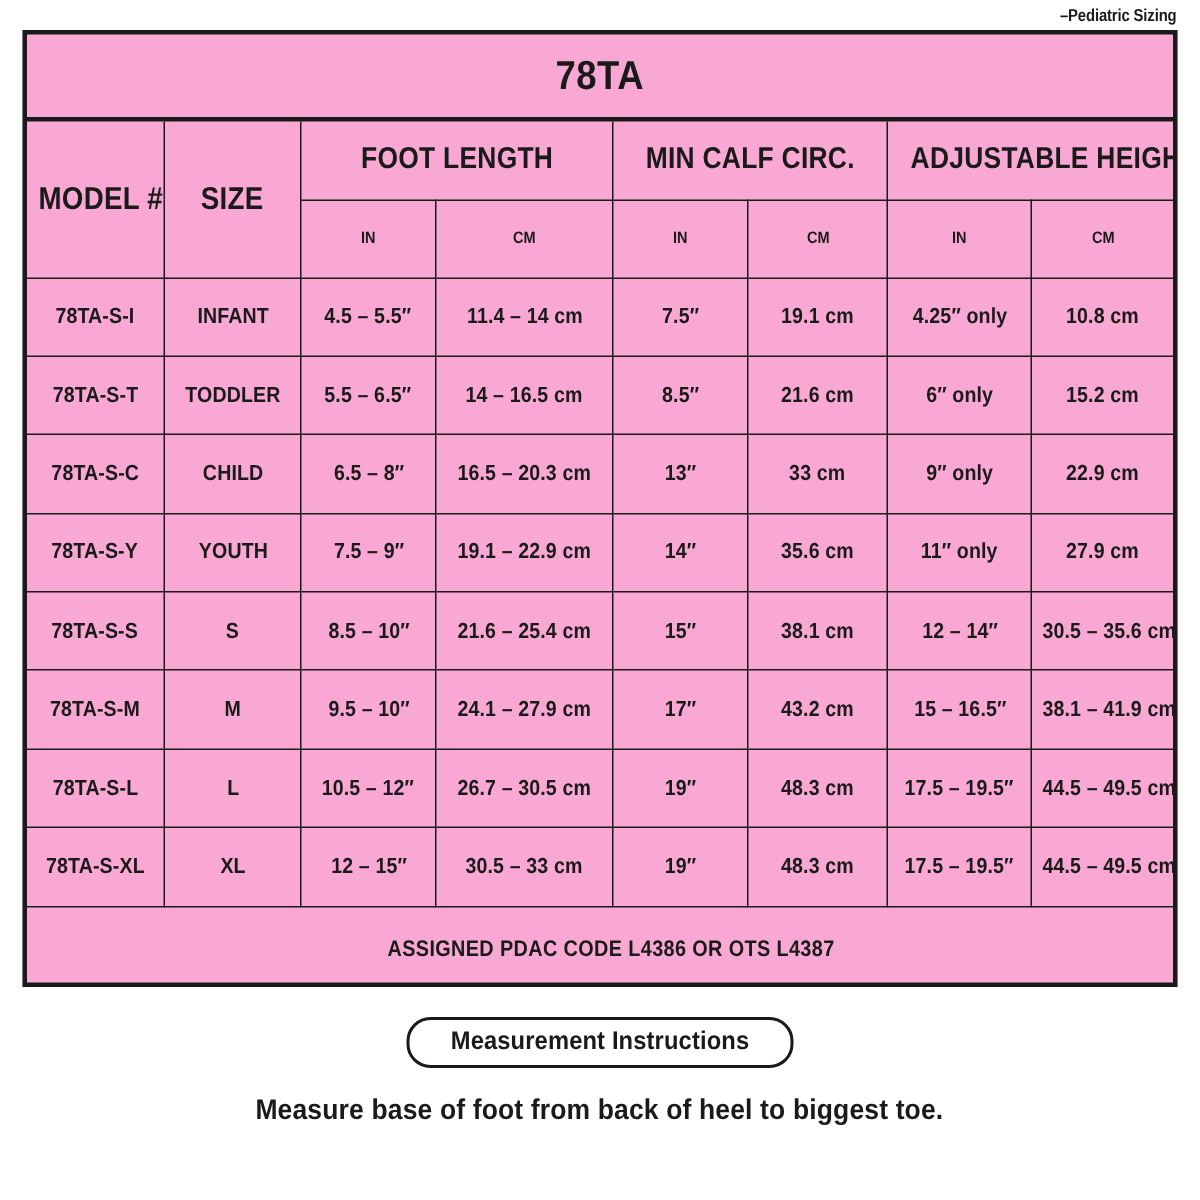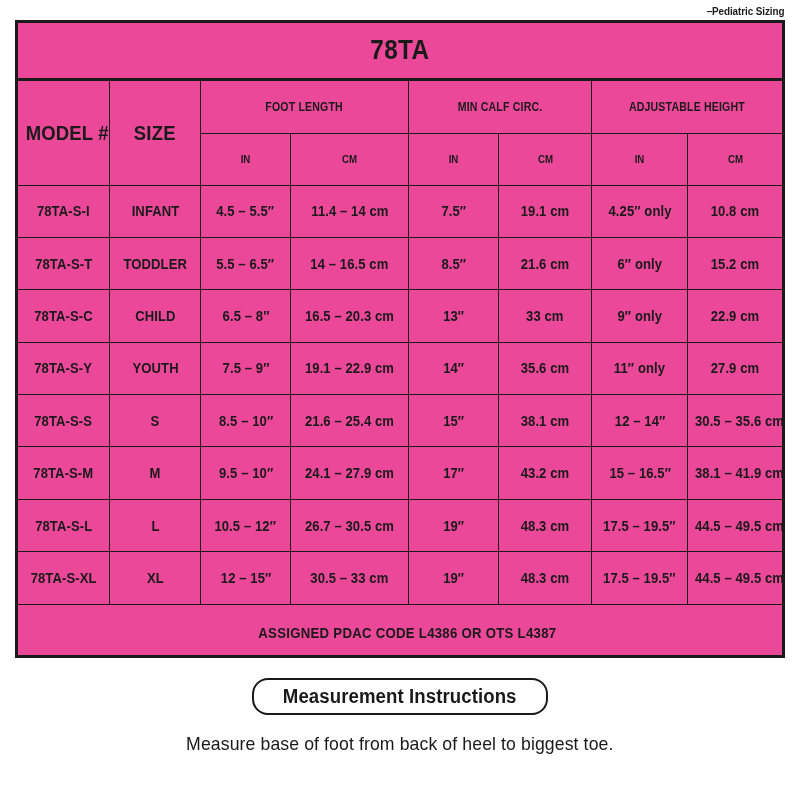--- a/index.html
+++ b/index.html
@@ -34,21 +34,21 @@
   }
 
   
   .table-block {
     position: absolute;
     left: 15px;
     top: 20px;
     width: 770px;
     height: 638px;
     border: 3px solid #1a1a1a;
-    background: #ec4899;
+    background: #f9a8d4;
   }
 
   
   .title-band {
     height: 58px;
     display: flex;
     align-items: center;
     justify-content: center;
     border-bottom: 3px solid #1a1a1a;
   }
@@ -81,21 +81,21 @@
   
   table.sizing tr > td:first-child,
   table.sizing tr > th:first-child { border-left: none; }
   table.sizing tr > td:last-child,
   table.sizing tr > th:last-child { border-right: none; }
   table.sizing thead tr:first-child > th { border-top: none; }
   table.sizing tbody tr:last-child > td { border-bottom: none; padding-left: 16px; }
 
   
   .hd {
-    font-size: 12px;
+    font-size: 20px;
     height: 52px;
     letter-spacing: 0.2px;
     transform: scaleX(1);
   }
   .hd span { display: inline-block; transform: scaleX(0.88); }
 
   .hd-sub {
     font-size: 11px;
     height: 52px;
   }
@@ -140,31 +140,31 @@
     top: 678px;
     width: 800px;
     text-align: center;
   }
 
   .instr-badge {
     display: inline-block;
     border: 2.5px solid #1a1a1a;
     border-radius: 16px;
     padding: 5px 20px 6px 20px;
-    font-size: 20px;
+    font-size: 17px;
     font-weight: 700;
     letter-spacing: 0.1px;
     line-height: 1.1;
   }
   .instr-badge span { display: inline-block; transform: scaleX(0.93); }
 
   .instr-text {
     margin-top: 18px;
     font-size: 19px;
-    font-weight: 400;
+    font-weight: 700;
     letter-spacing: 0.1px;
   }
   .instr-text span { display: inline-block; transform: scaleX(0.93); }
 </style>
 </head>
 <body>
 
 <div class="page">
 
   <div class="corner-label">–Pediatric Sizing</div>

